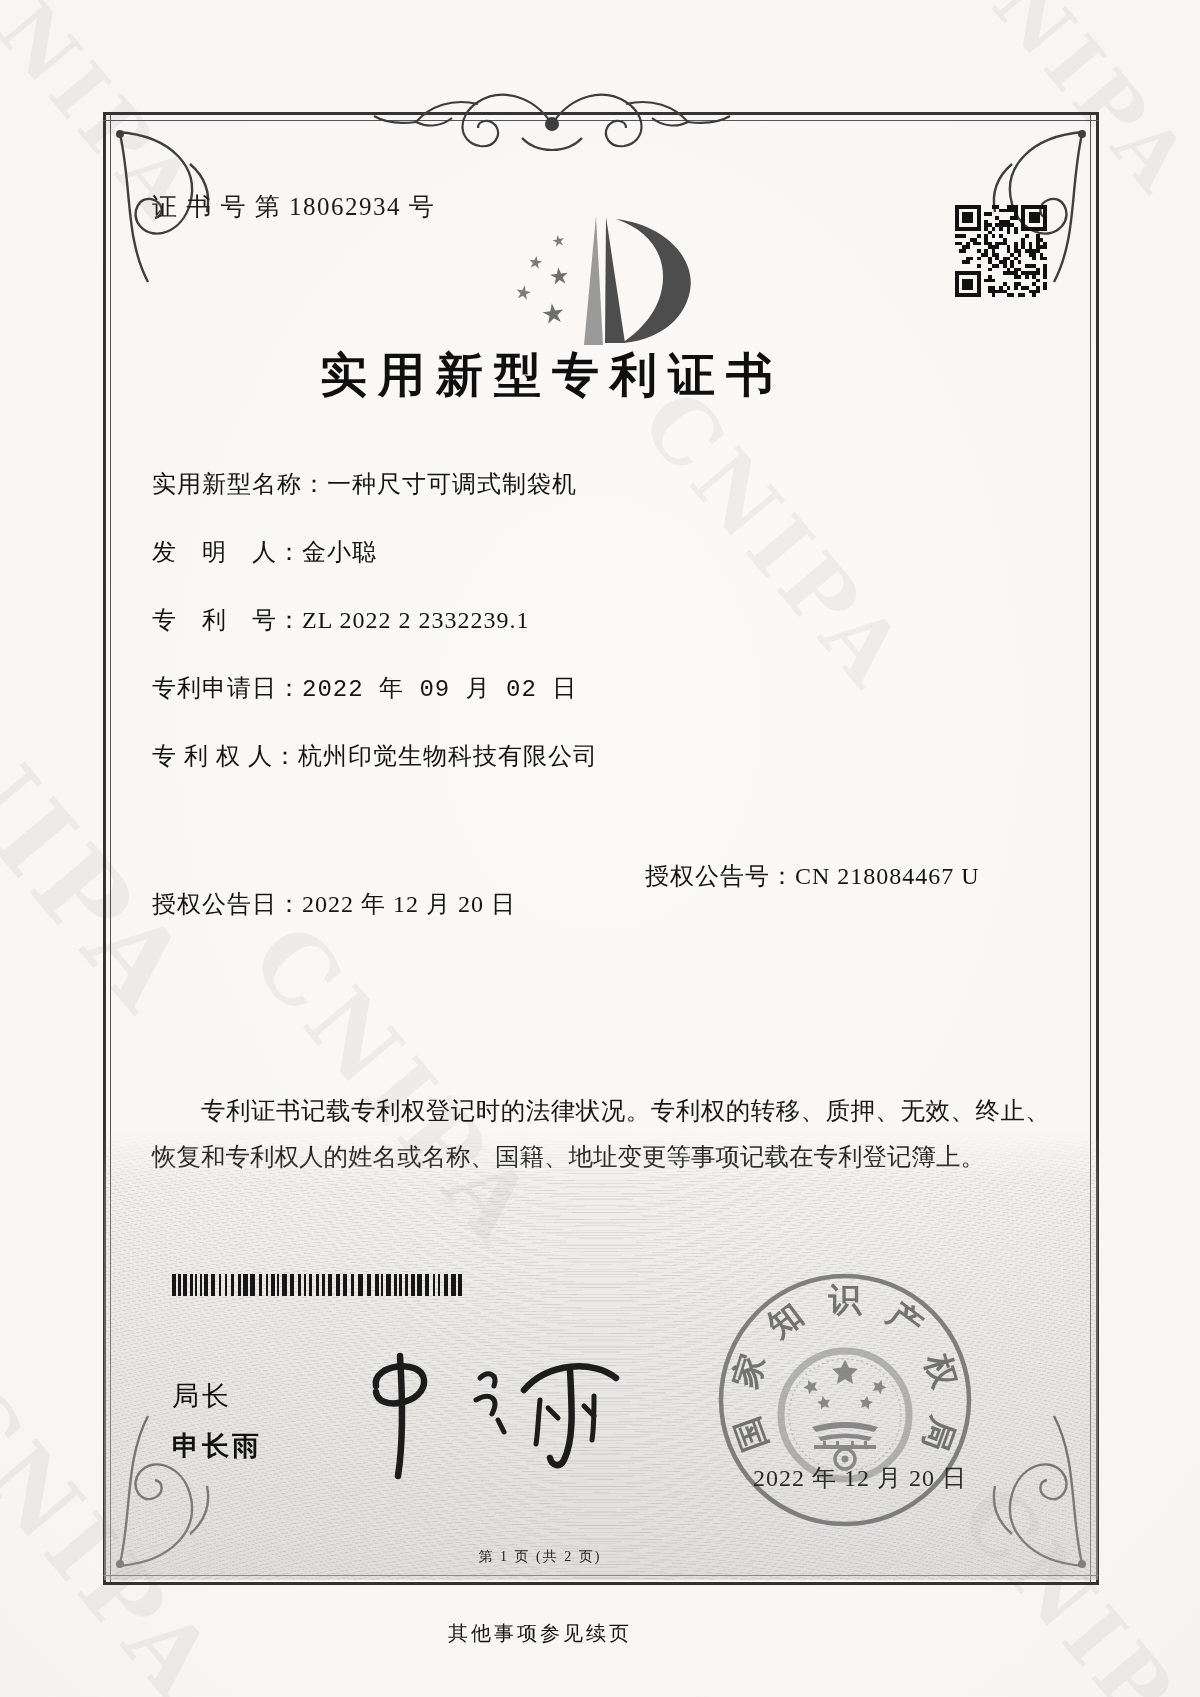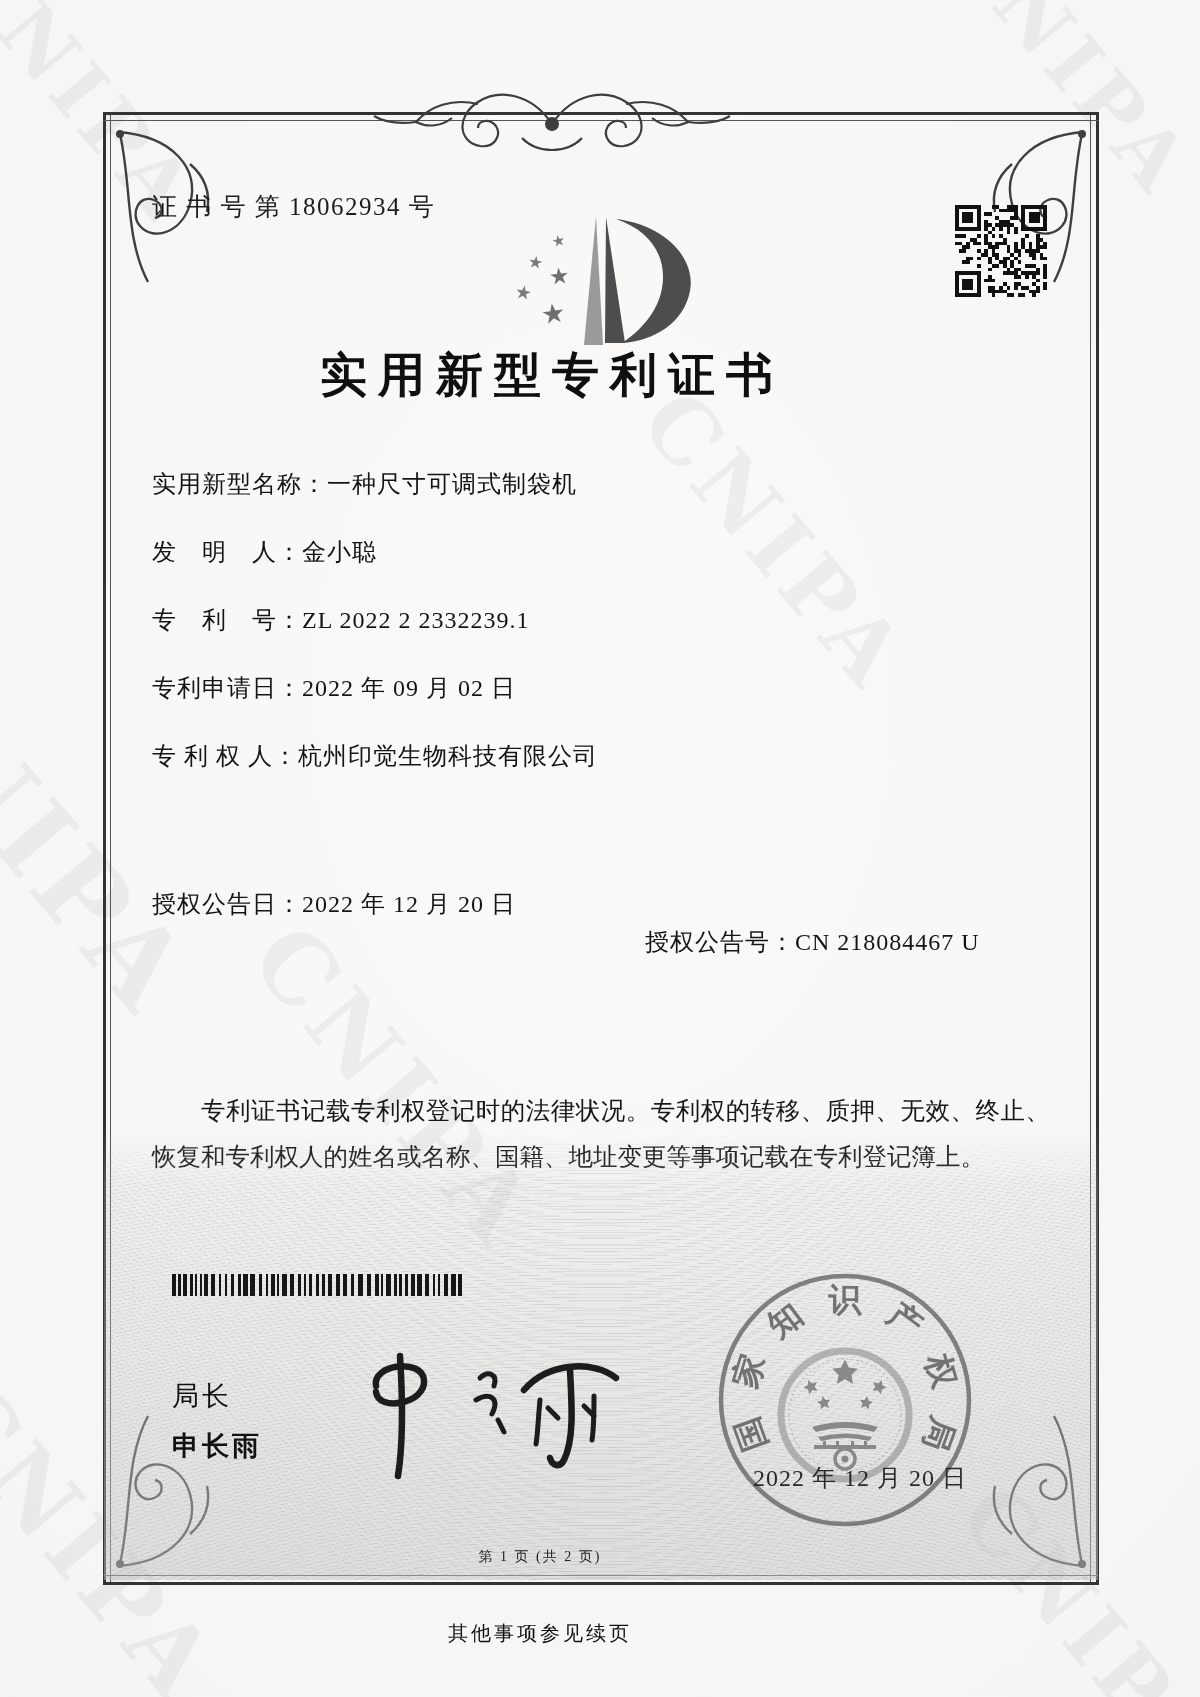--- a/index.html
+++ b/index.html
@@ -129,30 +129,30 @@
 
   <div class="row" style="top:468px;">
     <span class="flabel">实用新型名称：</span><span class="fvalue">一种尺寸可调式制袋机</span>
   </div>
   <div class="row" style="top:536px;">
     <span class="flabel">发　明　人：</span><span class="fvalue">金小聪</span>
   </div>
   <div class="row" style="top:604px;text-align:center;">
     <span class="flabel">专　利　号：</span><span class="fvalue">ZL 2022 2 2332239.1</span>
   </div>
-  <div class="row" style="top:672px;">
+  <div class="row" style="top:672px;font-family:Liberation Mono, monospace;">
     <span class="flabel">专利申请日：</span><span class="fvalue">2022 年 09 月 02 日</span>
   </div>
   <div class="row" style="top:740px;">
     <span class="flabel">专 利 权 人：</span><span class="fvalue">杭州印觉生物科技有限公司</span>
   </div>
   <div class="row" style="top:888px;">
     <span class="flabel">授权公告日：</span><span class="fvalue">2022 年 12 月 20 日</span>
   </div>
-  <div class="row" style="top:926px;left:645px;">
+  <div class="row" style="top:860px;left:645px;">
     <span class="flabel">授权公告号：</span><span class="fvalue">CN 218084467 U</span>
   </div>
 
   <div class="para" style="top:1088px;">专利证书记载专利权登记时的法律状况。专利权的转移、质押、无效、终止、恢复和专利权人的姓名或名称、国籍、地址变更等事项记载在专利登记簿上。</div>
 
   <div class="waves"></div>
 
   <svg id="barcode" style="left:172px;top:1274px;z-index:3;" width="292" height="22" viewBox="0 0 292 22" shape-rendering="crispEdges">
       <path d="M0 0h4v22h-4zM6 0h3v22h-3zM11 0h4v22h-4zM18 0h3v22h-3zM23 0h2v22h-2zM28 0h2v22h-2zM32 0h4v22h-4zM39 0h4v22h-4zM47 0h2v22h-2zM53 0h2v22h-2zM59 0h3v22h-3zM66 0h3v22h-3zM71 0h5v22h-5zM78 0h5v22h-5zM87 0h3v22h-3zM94 0h2v22h-2zM99 0h4v22h-4zM105 0h2v22h-2zM110 0h5v22h-5zM118 0h4v22h-4zM126 0h3v22h-3zM132 0h2v22h-2zM137 0h3v22h-3zM144 0h3v22h-3zM150 0h3v22h-3zM156 0h4v22h-4zM164 0h4v22h-4zM171 0h4v22h-4zM179 0h3v22h-3zM186 0h5v22h-5zM195 0h4v22h-4zM203 0h4v22h-4zM209 0h2v22h-2zM214 0h5v22h-5zM222 0h3v22h-3zM227 0h3v22h-3zM233 0h3v22h-3zM239 0h4v22h-4zM245 0h5v22h-5zM253 0h4v22h-4zM261 0h2v22h-2zM266 0h2v22h-2zM272 0h4v22h-4zM279 0h5v22h-5zM286 0h4v22h-4z" fill="#161616"></path>
     </svg>

